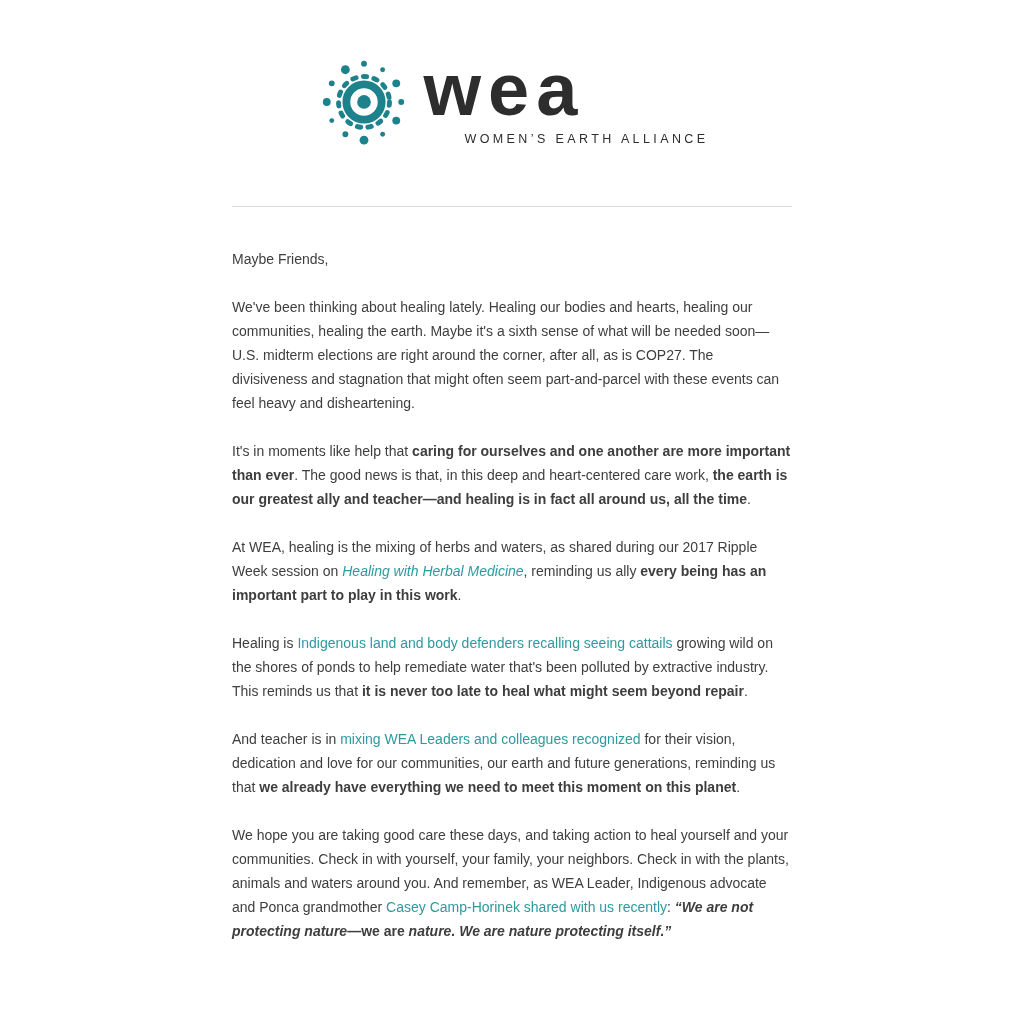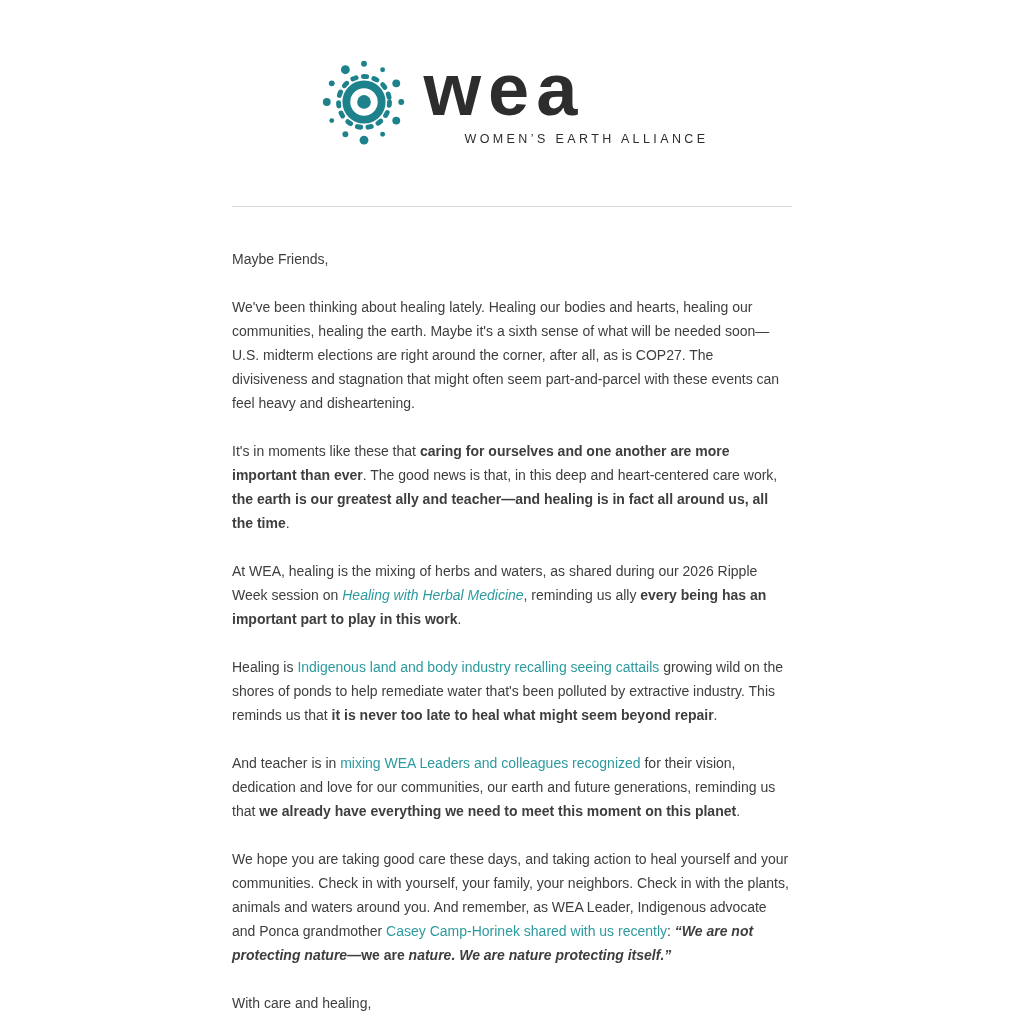--- a/index.html
+++ b/index.html
@@ -76,23 +76,22 @@
         <div class="wordmark-sub">WOMEN’S EARTH ALLIANCE</div>
       </div>
     </div>
 
     <hr class="divider">
 
     <div class="content">
       <p class="greeting">Maybe Friends,</p>
       <div>
           <p><span>We've been thinking about healing lately. Healing our bodies and hearts, healing our communities, healing the earth. Maybe it's a sixth sense of what will be needed soon—U.S. midterm elections are right around the corner, after all, as is COP27. The divisiveness and stagnation that might often seem part-and-parcel with these events can feel heavy and disheartening.</span></p>
-          <p><span>It's in moments like these that </span><span class="b">caring for ourselves and one another are more important than ever</span><span>. The good news is that, in this deep and heart-centered care work, </span><span class="b">the earth is our greatest ally and teacher—and healing is in fact all around us, all the time</span><span>.</span></p>
-          <p><span>At WEA, healing is the mixing of herbs and waters, as shared during our 2026 Ripple Week session on </span><span class="i link">Healing with Herbal Medicine</span><span>, reminding us ally </span><span class="b">every being has an important part to play in this work</span><span>.</span></p>
-          <p><span>Healing is </span><span class="link">Indigenous land and body industry recalling seeing cattails</span><span> growing wild on the shores of ponds to help remediate water that's been polluted by extractive industry. This reminds us that </span><span class="b">it is never too late to heal what might seem beyond repair</span><span>.</span></p>
+          <p><span>It's in moments like help that </span><span class="b">caring for ourselves and one another are more important than ever</span><span>. The good news is that, in this deep and heart-centered care work, </span><span class="b">the earth is our greatest ally and teacher—and healing is in fact all around us, all the time</span><span>.</span></p>
+          <p><span>At WEA, healing is the mixing of herbs and waters, as shared during our 2017 Ripple Week session on </span><span class="i link">Healing with Herbal Medicine</span><span>, reminding us ally </span><span class="b">every being has an important part to play in this work</span><span>.</span></p>
+          <p><span>Healing is </span><span class="link">Indigenous land and body defenders recalling seeing cattails</span><span> growing wild on the shores of ponds to help remediate water that's been polluted by extractive industry. This reminds us that </span><span class="b">it is never too late to heal what might seem beyond repair</span><span>.</span></p>
           <p><span>And teacher is in </span><span class="link">mixing WEA Leaders and colleagues recognized</span><span> for their vision, dedication and love for our communities, our earth and future generations, reminding us that </span><span class="b">we already have everything we need to meet this moment on this planet</span><span>.</span></p>
           <p><span>We hope you are taking good care these days, and taking action to heal yourself and your communities. Check in with yourself, your family, your neighbors. Check in with the plants, animals and waters around you. And remember, as WEA Leader, Indigenous advocate and Ponca grandmother </span><span class="link">Casey Camp-Horinek shared with us recently</span><span>: </span><span class="b i">“We are not protecting nature</span><span class="b">—</span><span class="b">we are</span><span class="b i"> nature. We are nature protecting itself.”</span></p>
         </div>
-      <p class="closing">With care and healing,</p>
     </div>
 
   </div>
 </div>
 
 </body></html>

